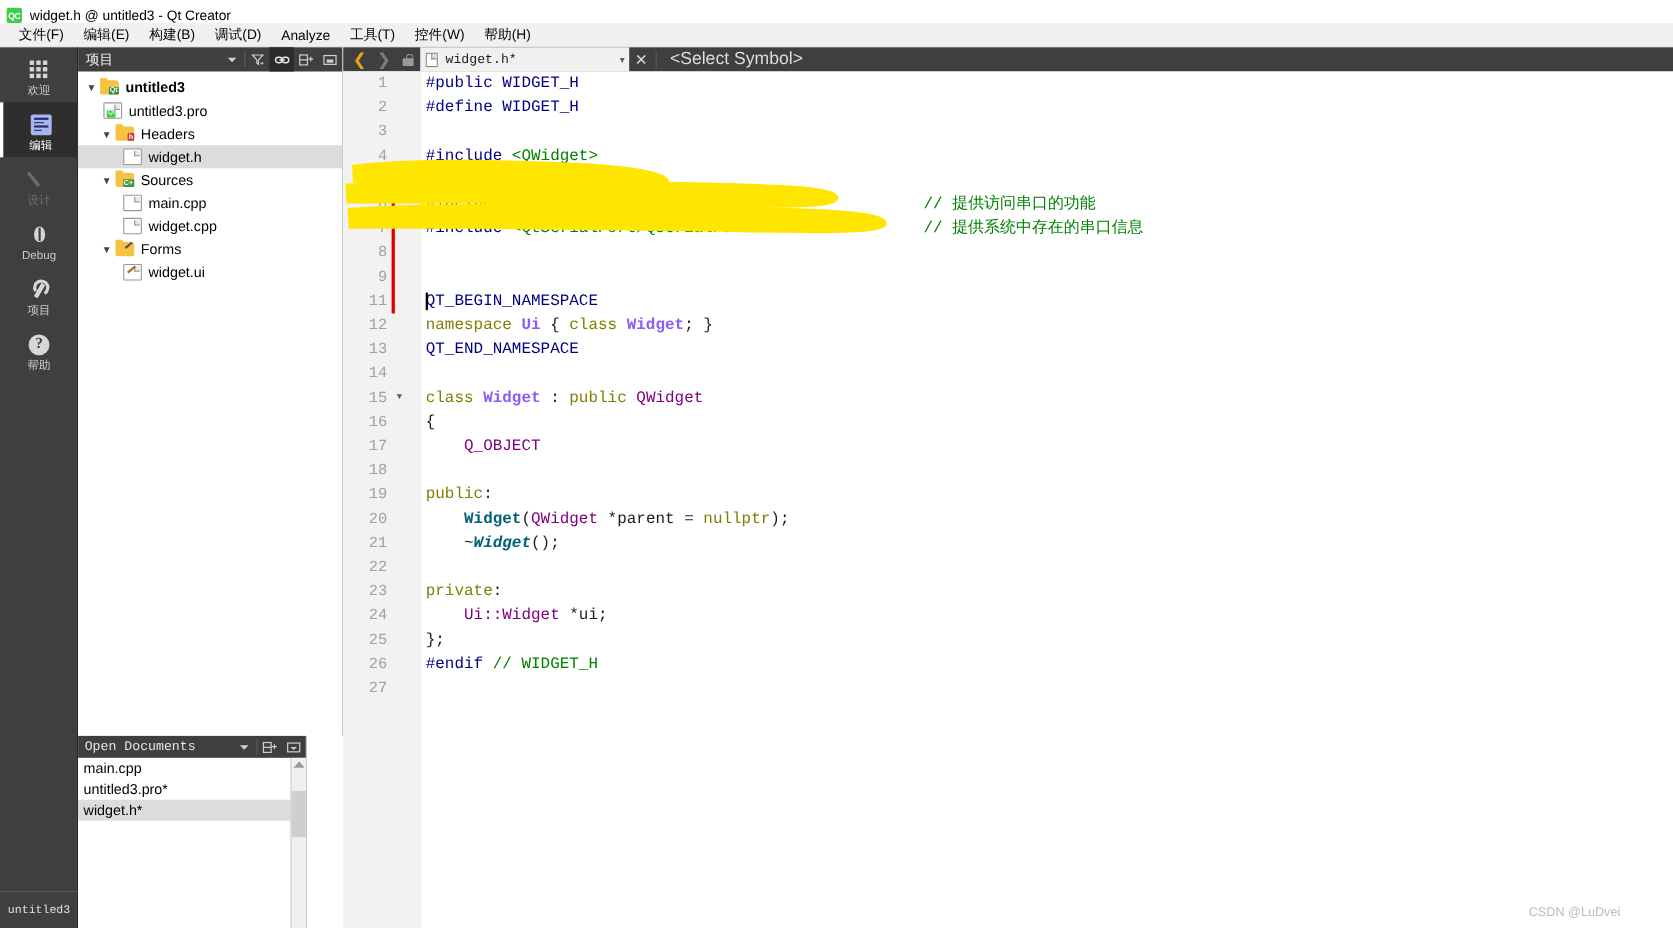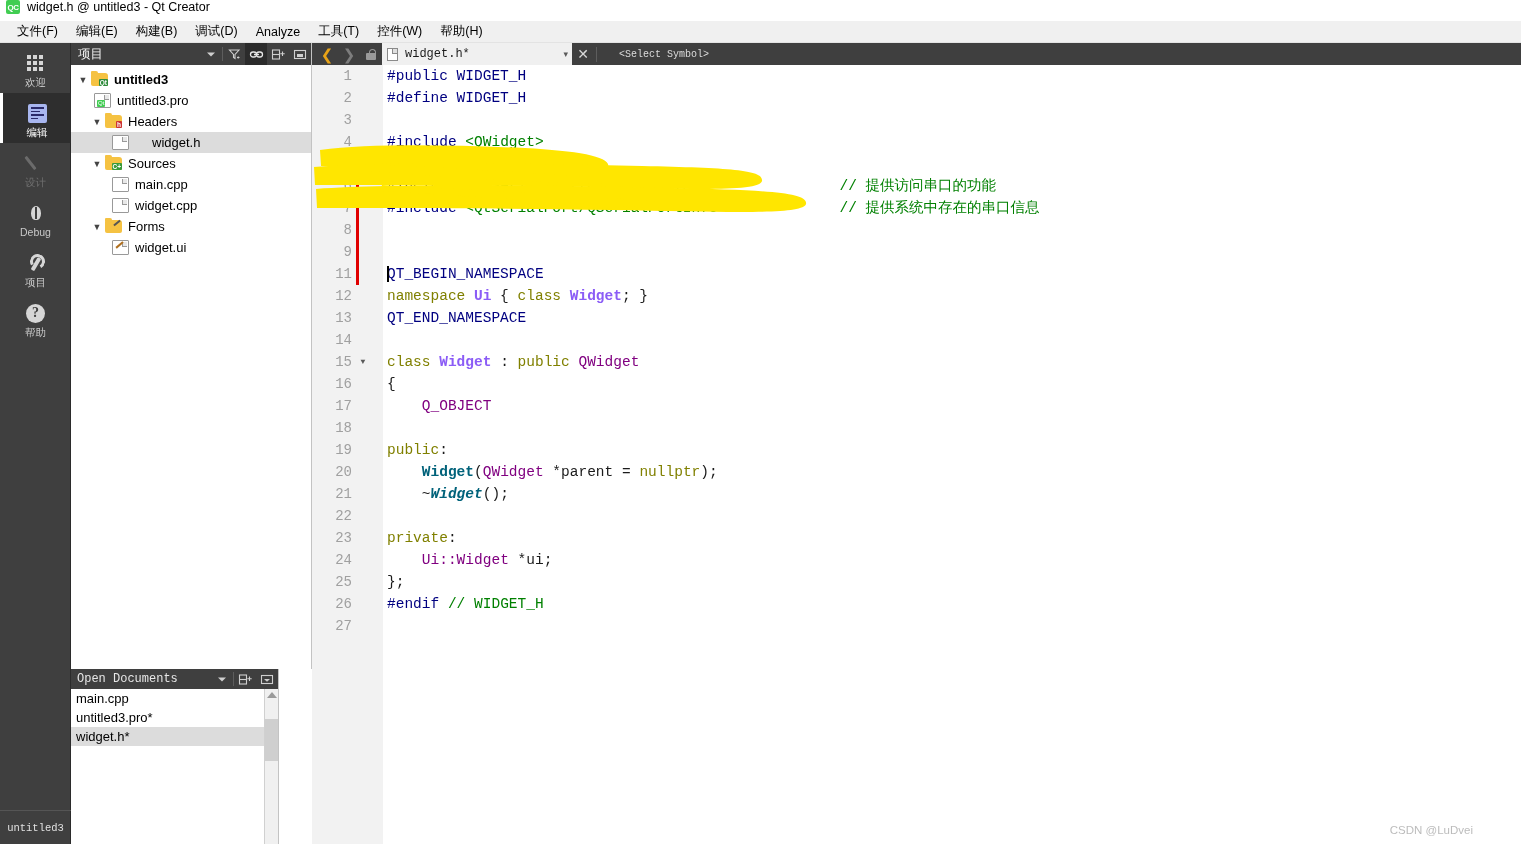--- a/index.html
+++ b/index.html
@@ -7,21 +7,21 @@
     width: 1521px; height: 844px;
     background: #ffffff;
     font-family: "Liberation Sans", sans-serif;
     overflow: hidden;
   }
   .app { position: relative; width: 1521px; height: 844px; background:#fff; }
 
   
   .titlebar {
     position:absolute; left:0; top:0; width:1521px; height:21px;
-    background:#ffffff; display:flex; align-items:flex-start; padding-left:6px;
+    background:#ffffff; display:flex; align-items:flex-end; padding-left:6px;
   }
   .qt-logo {
     width:14px; height:14px; background:#41cd52; border-radius:2px;
     display:flex; align-items:center; justify-content:center;
     font-size:8px; color:#ffffff; font-weight:bold; letter-spacing:-0.5px;
     font-family:"Liberation Sans", sans-serif; flex:0 0 auto;
   }
   .title-text { font-size:12.5px; color:#000; margin-left:7px; }
 
   
@@ -98,21 +98,21 @@
   }
   .panel-head .ph-title { flex:1 1 auto; color:#efefef; font-family:"Liberation Sans",sans-serif; font-size:12.5px;}
   .ph-btn { width:22px; height:22px; display:flex; align-items:center;
     justify-content:center; cursor:pointer; color:#cfcfcf; }
   .ph-btn.on { background:#2b2b2b; }
   .ph-sep { width:1px; height:14px; background:#5d5d5d; }
 
   .tree { padding-top:4px; font-size:13px; color:#000; }
   .trow { display:flex; align-items:center; height:21px; padding-left:4px;
     cursor:pointer; white-space:nowrap; }
-  .trow.sel { background:#dcdcdc;gap:17px; }
+  .trow.sel { background:#dcdcdc; }
   .chev { width:16px; text-align:center; font-size:9px; color:#444; flex:0 0 16px;}
   .ind1 { padding-left:22px; }
   .ind2 { padding-left:40px; }
   .ico { width:17px; height:15px; margin-right:6px; flex:0 0 17px; position:relative;}
   .folder { background:#f5c242; border-radius:1.5px 3px 2px 2px; height:13px; }
   .folder:before { content:""; position:absolute; left:0; top:-2.5px;
     width:7px; height:3px; background:#f5c242; border-radius:1px 2px 0 0; }
   .folder .tag { position:absolute; right:0; bottom:0; font-size:6.5px;
     font-weight:bold; color:#fff; background:#c33; padding:0 1px; line-height:7px;
     border-radius:1px;}
@@ -171,22 +171,22 @@
   .tab-doc { width:11px; height:13px; background:#fff; border:1px solid #8a8a8a;
     position:relative; margin-right:7px; }
   .tab-doc:before { content:""; position:absolute; right:0px; top:0px; width:4px;
     height:4px; background:#e0e0e0; border-left:1px solid #8a8a8a;
     border-bottom:1px solid #8a8a8a; }
   .tabname { font-size:12px; color:#1b1b1b; font-family:"Liberation Mono", monospace; flex:1 1 auto;}
   .tabcaret { color:#5a5a5a; font-size:9px; margin-left:18px; }
   .close-x { width:22px; text-align:center; color:#d8d8d8; font-size:14px; cursor:pointer;
     font-family:"Liberation Sans",sans-serif;}
   .vsep { width:1px; height:15px; background:#5d5d5d; margin:0 2px; }
-  .selsym { font-size:10px; color:#dcdcdc; font-family:Liberation Mono, monospace;
-    margin-left:20px; cursor:pointer;}
+  .selsym { font-size:16px; color:#dcdcdc; font-family:Liberation Sans, sans-serif;
+    margin-left:10px; cursor:pointer;}
 
   .code-area { position:relative; height:779px; background:#ffffff;
     font-family:"Liberation Mono", monospace; font-size:14.5px; }
   .gutter { position:absolute; left:0; top:0; width:71px; height:779px;
     background:#f2f2f2; }
   .chgbar { position:absolute; left:44px; width:3px; background:#e00000; }
   .lines { position:absolute; left:0; top:0; right:0; }
   .ln {
     height:22px; line-height:22px; position:relative; white-space:pre;
   }

